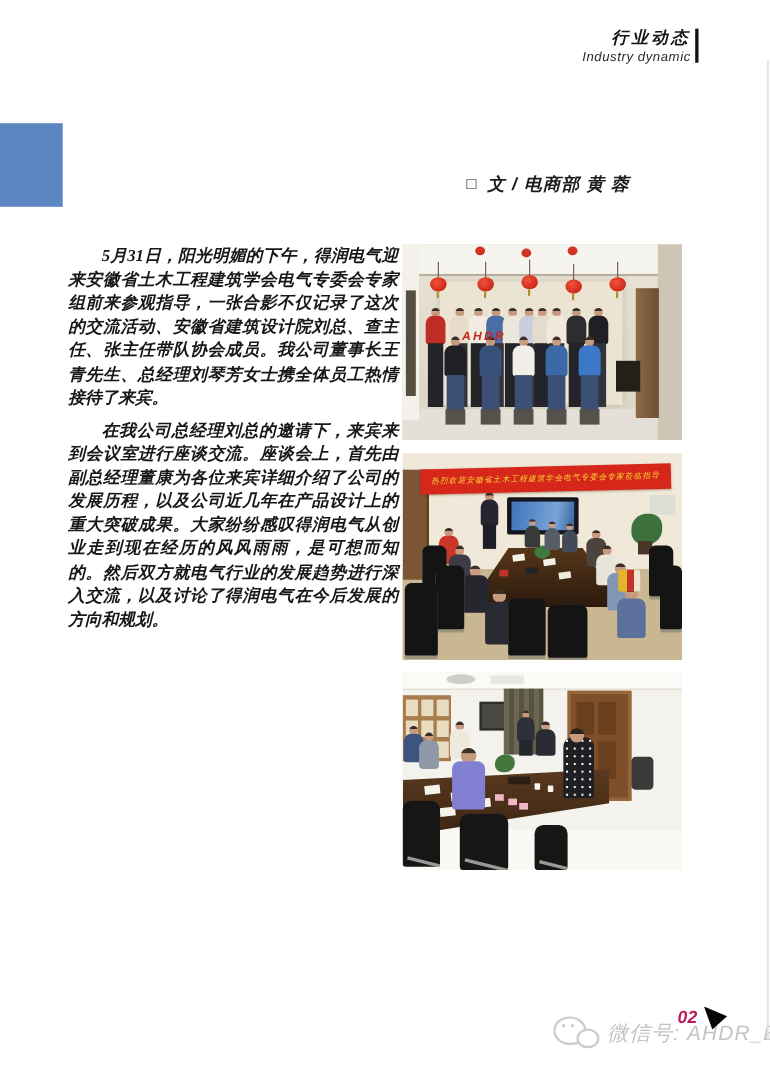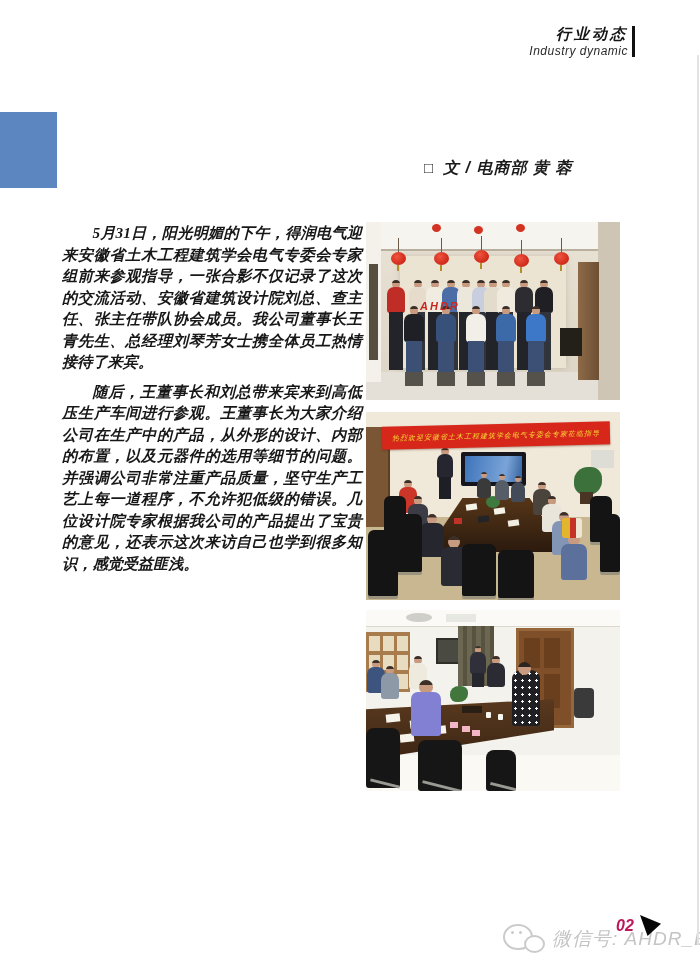--- a/index.html
+++ b/index.html
@@ -68,21 +68,21 @@
   <div class="blue-square"></div>
   <h1 class="title" style="margin:0;">
   </h1>
   <div class="byline">
     <span class="sq">□</span>
     <span>文 / 电商部  黄 蓉</span>
   </div>
 
   <div class="text-col">
     <p>5月31日，阳光明媚的下午，得润电气迎来安徽省土木工程建筑学会电气专委会专家组前来参观指导，一张合影不仅记录了这次的交流活动、安徽省建筑设计院刘总、查主任、张主任带队协会成员。我公司董事长王青先生、总经理刘琴芳女士携全体员工热情接待了来宾。</p>
-    <p>随后，王董事长和刘总带来宾来到高低压生产车间进行参观。王董事长为大家介绍公司在生产中的产品，从外形的设计、内部的布置，以及元器件的选用等细节的问题。并强调公司非常注重产品质量，坚守生产工艺上每一道程序，不允许犯低级的错误。几位设计院专家根据我公司的产品提出了宝贵的意见，还表示这次来访自己也学到很多知识，感觉受益匪浅。</p>
+    <p>在我公司总经理刘总的邀请下，来宾来到会议室进行座谈交流。座谈会上，首先由副总经理董康为各位来宾详细介绍了公司的发展历程，以及公司近几年在产品设计上的重大突破成果。大家纷纷感叹得润电气从创业走到现在经历的风风雨雨，是可想而知的。然后双方就电气行业的发展趋势进行深入交流，以及讨论了得润电气在今后发展的方向和规划。</p>
   </div>
 
   <div class="photo" id="photo1">
     <div class="logo-txt" style="left:54px;top:78px;z-index:1;">AHDR</div>
   <div style="position: absolute; left: 0px; top: 0px; width: 254px; height: 28px; background: rgb(246, 244, 238);"></div>
       <div style="position: absolute; left: 0px; top: 27px; width: 254px; height: 2px; background: rgb(185, 175, 158);"></div>
       <div style="position: absolute; left: 34px; top: 34px; width: 166px; height: 112px; background: rgb(236, 228, 211); box-shadow: rgba(120, 100, 70, 0.25) 0px 0px 6px;"></div>
       <div style="position: absolute; left: 0px; top: 150px; width: 254px; height: 28px; background: rgb(228, 224, 215);"></div>
       <div style="position: absolute; left: 0px; top: 0px; width: 15px; height: 160px; background: rgb(243, 241, 234);"></div>
       <div style="position: absolute; left: 3px; top: 42px; width: 9px; height: 96px; background: rgb(86, 78, 63);"></div>

